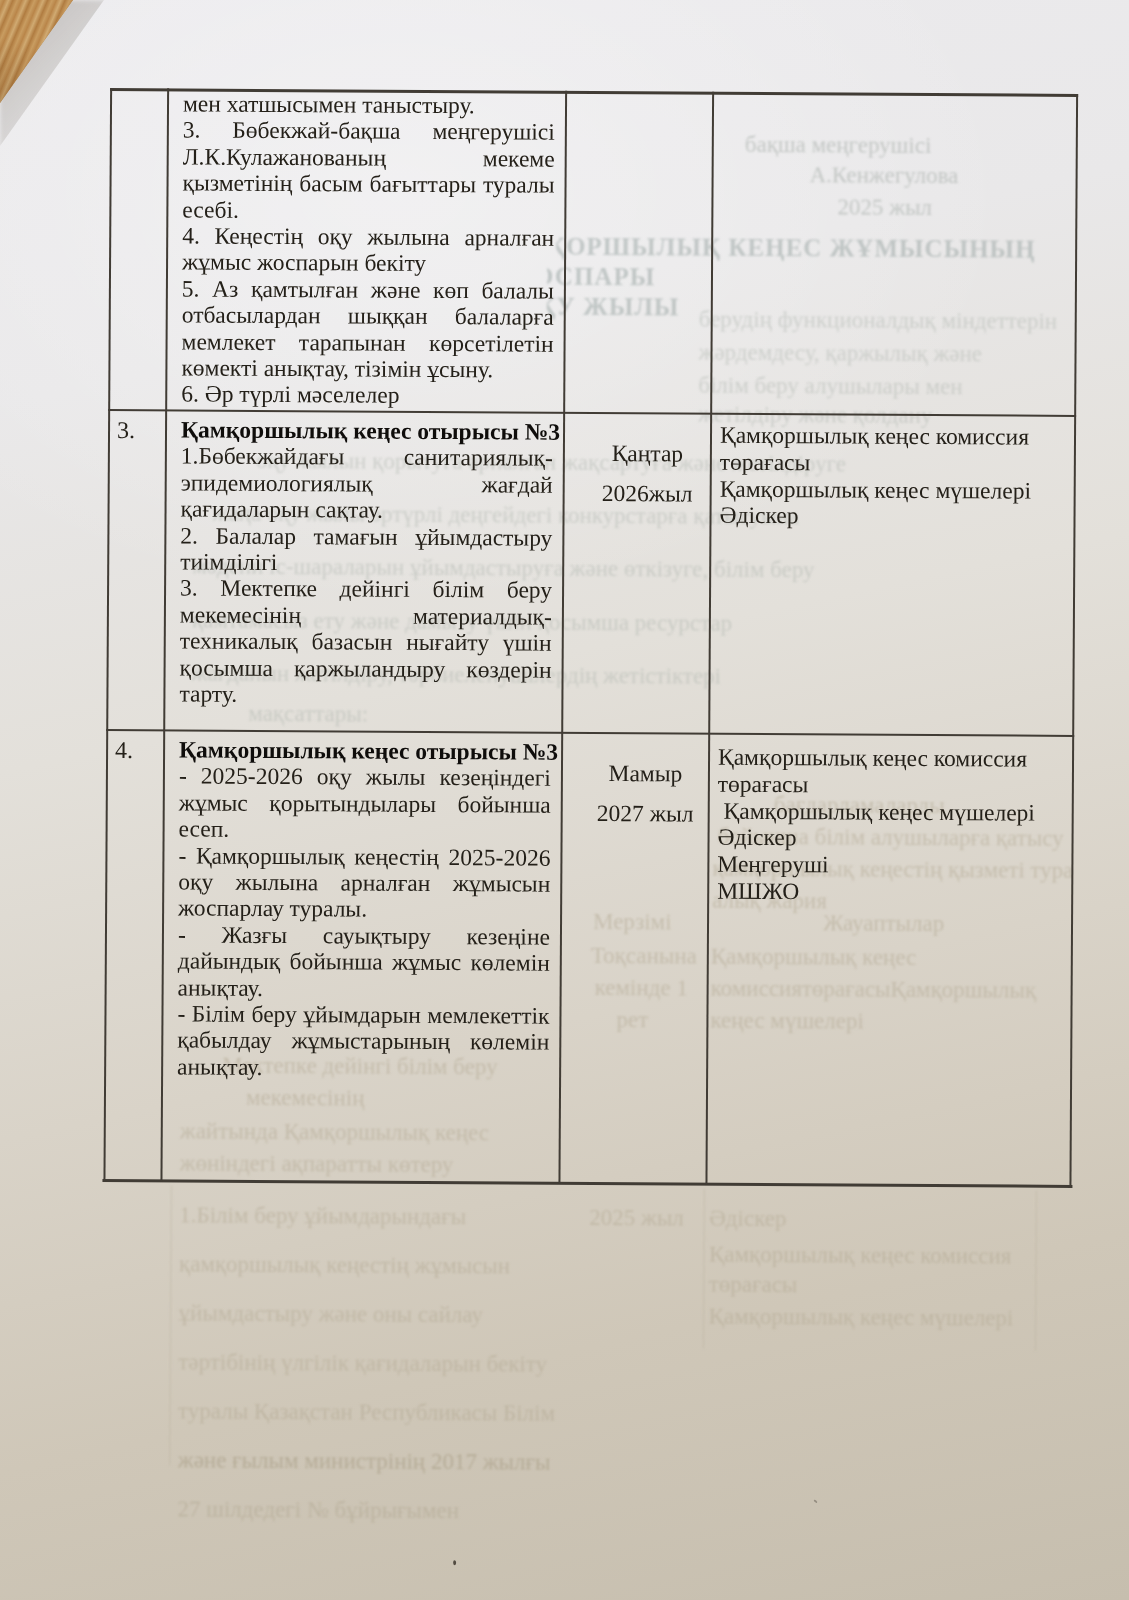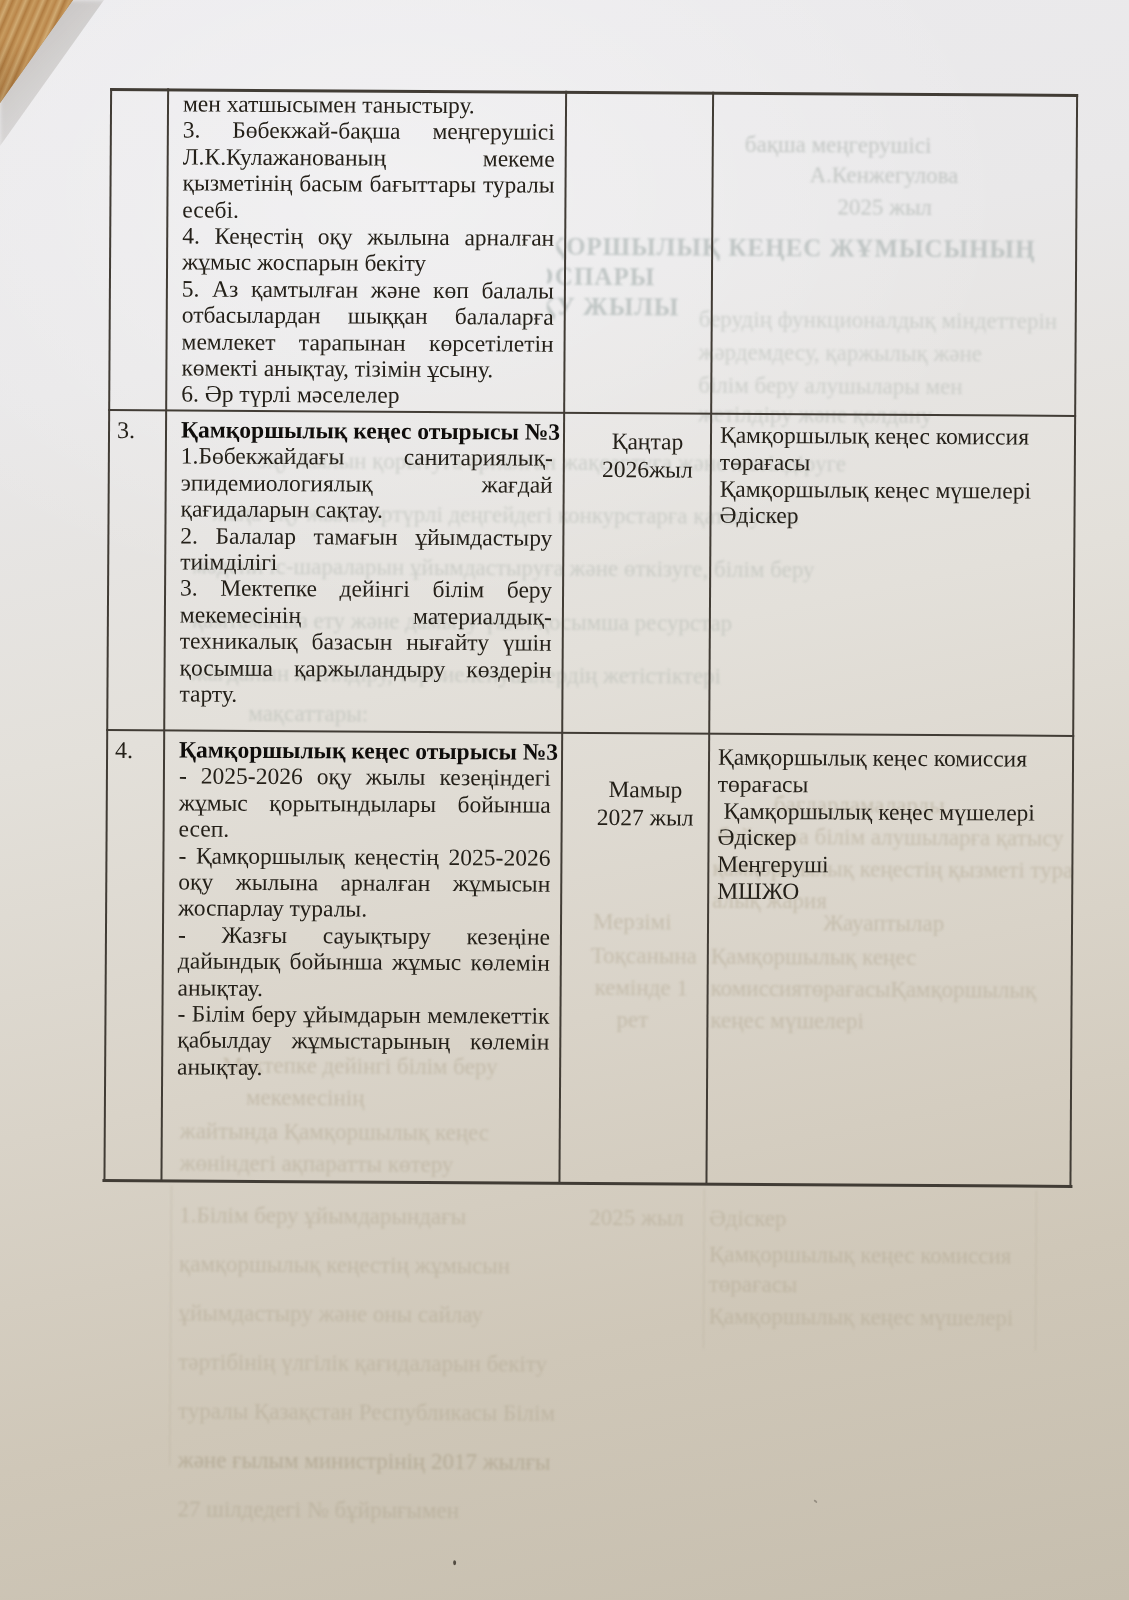--- a/index.html
+++ b/index.html
@@ -29,21 +29,21 @@
     transform:rotate(.35deg);transform-origin:110px 110px;}
   
   .tl{position:absolute;background:#413c35;}
   
   .cell{position:absolute;color:#242019;font-size:23.5px;line-height:26.4px;}
   .cell p{margin:0;text-align:justify;}
   .cell p.nj{text-align:left;}
   .ttl{font-weight:bold;color:#0f0d0b;white-space:nowrap;text-align:left !important;}
   .num{position:absolute;color:#242019;font-size:24px;}
   .datec{position:absolute;color:#242019;font-size:23.5px;line-height:28px;text-align:center;}
-  .datec p{margin:0;padding-left:20px;}
+  .datec p{margin:12px;padding-left:20px;}
   .resp{position:absolute;color:#242019;font-size:23.5px;line-height:26.8px;}
   .resp p{margin:0;white-space:pre-wrap;}
   
   .bleed{position:absolute;left:0;top:0;width:1129px;height:1600px;
     font-size:23px;filter:blur(1.3px);}
   .bleed div{position:absolute;white-space:nowrap;overflow:hidden;}
   .b-cool{color:#a2aaa5;opacity:.55;}
   .b-cool2{color:#aab1aa;opacity:.45;}
   .b-warm{color:#b0a690;opacity:.5;}
   .b-head{color:#9da8a6;opacity:.55;font-weight:bold;letter-spacing:1px;font-size:25px;}
@@ -154,21 +154,21 @@
     </div>
 
     <div class="num" style="left:119px;top:737px;">4.</div>
     <div class="cell" style="left:183px;top:736px;width:372px;">
       <p class="ttl">Қамқоршылық кеңес отырысы №3</p>
       <p>- 2025-2026 оқу жылы кезеңіндегі жұмыс қорытындылары бойынша есеп.</p>
       <p>- Қамқоршылық кеңестің 2025-2026 оқу жылына арналған жұмысын жоспарлау туралы.</p>
       <p>- Жазғы сауықтыру кезеңіне дайындық бойынша жұмыс көлемін анықтау.</p>
       <p>- Білім беру ұйымдарын мемлекеттік қабылдау жұмыстарының көлемін анықтау.</p>
     </div>
-    <div class="datec" style="left:567px;top:772px;width:145px;">
+    <div class="datec" style="left:567px;top:744px;width:145px;">
       <p>Мамыр</p>
       <p>2027 жыл</p>
     </div>
     <div class="resp" style="left:722px;top:740px;width:340px;">
       <p>Қамқоршылық кеңес комиссия төрағасы</p>
       <p> Қамқоршылық кеңес мүшелері</p>
       <p>Әдіскер</p>
       <p>Меңгеруші</p>
       <p>МШЖО</p>
     </div>

